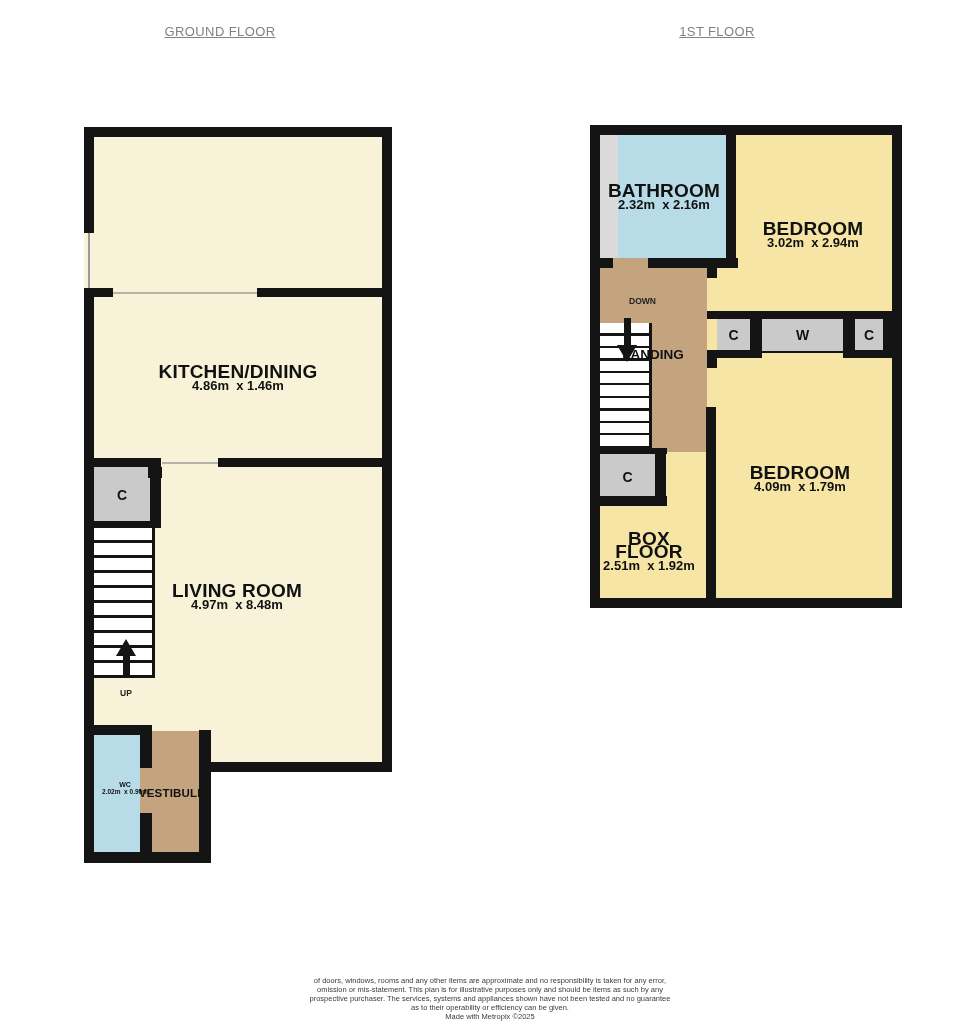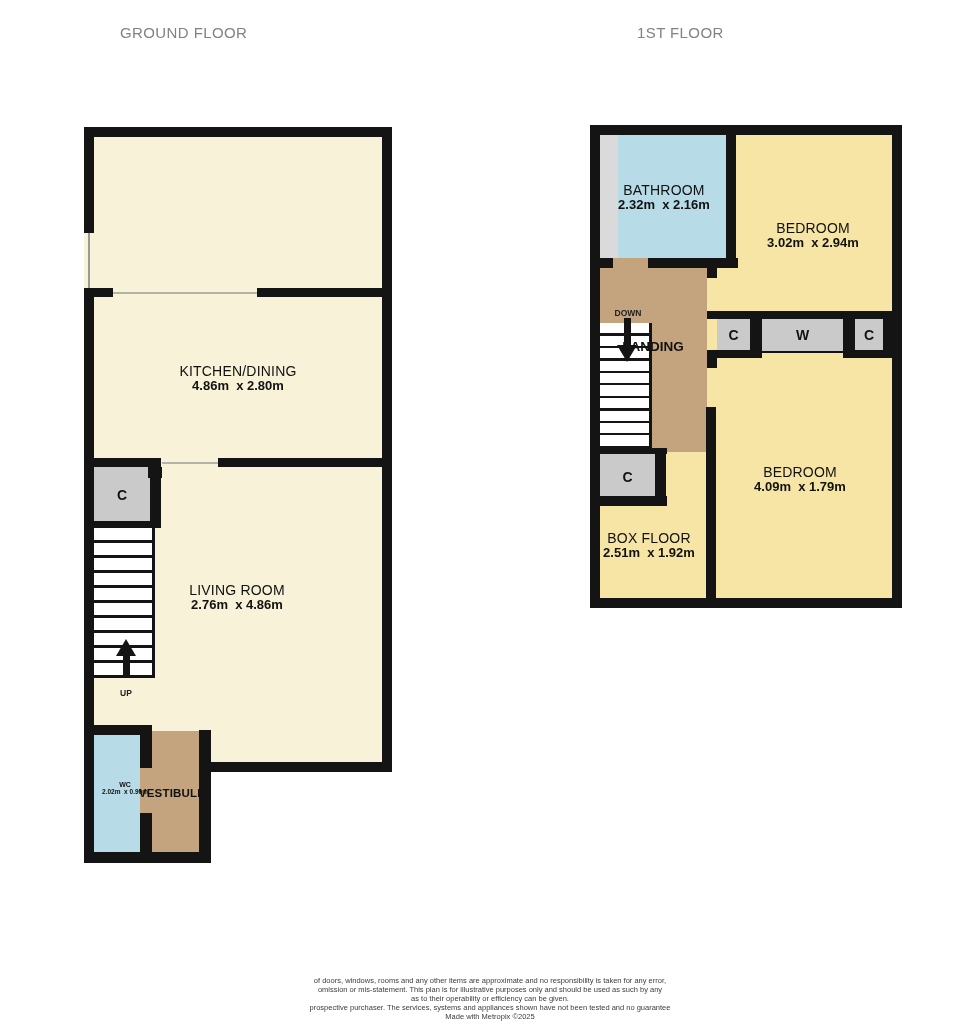--- a/index.html
+++ b/index.html
@@ -2,22 +2,22 @@
 <html style="--wall: #141414; --cream: #f8f2d8; --yellow: #f6e5a4; --blue: #b7dbe7; --tan: #c4a47f; --closet: #cacaca; --strip: #dadada;"><head>
 <meta charset="utf-8">
 <style>
   html,body{margin:0;padding:0;background:#fff;}
   #canvas{position:relative;width:980px;height:1026px;background:#fff;overflow:hidden;
           font-family:"Liberation Sans",sans-serif;}
   .fill{position:absolute;z-index:1;}
   .thinline{position:absolute;z-index:2;}
   .lbl{position:absolute;z-index:4;text-align:center;color:#111;}
   .wall{position:absolute;background:var(--wall);z-index:5;}
-  .floor-title{position:absolute;z-index:4;text-align:left;font-size:15px;color:#828282;letter-spacing:.4px;}
-  .room-label .nm{font-weight:400;font-size:14px;letter-spacing:.2px;line-height:13px;}
+  .floor-title{position:absolute;z-index:4;text-align:center;font-size:13px;color:#828282;letter-spacing:.4px;text-decoration:underline;}
+  .room-label .nm{font-weight:700;font-size:19px;letter-spacing:.2px;line-height:13px;}
   .room-label .dm{font-weight:700;font-size:13px;white-space:pre;line-height:13px;margin-top:1px;}
   .closet-lbl{font-weight:700;font-size:14px;}
   .tiny-lbl{font-weight:700;font-size:8.5px;color:#222;}
   .wc-lbl .nm{font-weight:700;font-size:7px;line-height:7px;}
   .wc-lbl .dm{font-weight:700;font-size:6.5px;line-height:7px;white-space:pre;}
   .vest-lbl{font-weight:700;font-size:11.5px;letter-spacing:.2px;}
   .landing-lbl{font-weight:700;font-size:13.5px;}
   .stairs{position:absolute;z-index:2;background:#fff;
           background-image:repeating-linear-gradient(to bottom,transparent 0,transparent 12.5px,#141414 12.5px,#141414 15px);
           border-right:3px solid #141414;}
@@ -79,25 +79,25 @@
   <div class="wall" style="left:93px;top:521px;width:68px;height:7px;"></div>
 
   <div class="wall" style="left:84px;top:725px;width:68px;height:10px;"></div>
   <div class="wall" style="left:140px;top:730px;width:12px;height:38px;"></div>
   <div class="wall" style="left:140px;top:813px;width:12px;height:39px;"></div>
   <div class="wall" style="left:199px;top:730px;width:12px;height:133px;"></div>
   <div class="wall" style="left:84px;top:852px;width:127px;height:11px;"></div>
 
   <div class="lbl room-label" style="left:138px;top:365px;width:200px;">
     <div class="nm">KITCHEN/DINING</div>
-    <div class="dm">4.86m  x 2.80m</div>
+    <div class="dm">4.86m  x 1.46m</div>
   </div>
   <div class="lbl room-label" style="left:137px;top:584px;width:200px;">
     <div class="nm">LIVING ROOM</div>
-    <div class="dm">2.76m  x 4.86m</div>
+    <div class="dm">4.97m  x 8.48m</div>
   </div>
   <div class="lbl closet-lbl" style="left:94px;top:487px;width:56px;">C</div>
   <div class="lbl wc-lbl" style="left:93px;top:781px;width:64px;">
     <div class="nm">WC</div>
     <div class="dm">2.02m  x 0.90m</div>
   </div>
   <div class="lbl vest-lbl" style="left:127px;top:787px;width:90px;">VESTIBULE</div>
 
   <div class="fill" style="left:600px;top:135px;width:292px;height:463px;background:var(--yellow);"></div>
   <div class="fill" style="left:600px;top:135px;width:18px;height:123px;background:var(--strip);"></div>
@@ -105,21 +105,21 @@
   <div class="fill" style="left:600px;top:268px;width:107px;height:184px;background:var(--tan);"></div>
   <div class="fill" style="left:613px;top:258px;width:35px;height:10px;background:var(--tan);"></div>
   <div class="fill" style="left:717px;top:319px;width:33px;height:33px;background:var(--closet);"></div>
   <div class="fill" style="left:762px;top:319px;width:81px;height:33px;background:var(--closet);"></div>
   <div class="fill" style="left:855px;top:319px;width:28px;height:33px;background:var(--closet);"></div>
   <div class="fill" style="left:600px;top:454px;width:55px;height:42px;background:var(--closet);"></div>
 
   <div class="stairs s1" style="left:600px;top:323px;width:49px;height:125px;"></div>
   <div class="arrow-stem" style="left:624px;top:318px;width:7px;height:27px;"></div>
   <div class="arrow-head-down" style="left:617px;top:345px;"></div>
-  <div class="lbl tiny-lbl" style="left:600px;top:308px;width:56px;">DOWN</div>
+  <div class="lbl tiny-lbl" style="left:600px;top:296px;width:56px;text-align:right;">DOWN</div>
 
   <div class="thinline" style="left:762px;top:351px;width:81px;height:2px;background:#141414;z-index:5;"></div>
 
   <div class="wall" style="left:590px;top:125px;width:312px;height:10px;"></div>
   <div class="wall" style="left:590px;top:125px;width:10px;height:483px;"></div>
   <div class="wall" style="left:892px;top:125px;width:10px;height:483px;"></div>
   <div class="wall" style="left:590px;top:598px;width:312px;height:10px;"></div>
 
   <div class="wall" style="left:726px;top:135px;width:10px;height:133px;"></div>
   <div class="wall" style="left:590px;top:258px;width:23px;height:10px;"></div>
@@ -149,27 +149,27 @@
     <div class="dm">3.02m  x 2.94m</div>
   </div>
   <div class="lbl room-label" style="left:720px;top:466px;width:160px;">
     <div class="nm">BEDROOM</div>
     <div class="dm">4.09m  x 1.79m</div>
   </div>
   <div class="lbl room-label" style="left:593px;top:532px;width:112px;">
     <div class="nm">BOX FLOOR</div>
     <div class="dm">2.51m  x 1.92m</div>
   </div>
-  <div class="lbl landing-lbl" style="left:613px;top:339px;width:80px;">LANDING</div>
+  <div class="lbl landing-lbl" style="left:613px;top:347px;width:80px;">LANDING</div>
   <div class="lbl closet-lbl" style="left:717px;top:327px;width:33px;">C</div>
   <div class="lbl closet-lbl" style="left:762px;top:327px;width:81px;">W</div>
   <div class="lbl closet-lbl" style="left:855px;top:327px;width:28px;">C</div>
   <div class="lbl closet-lbl" style="left:600px;top:469px;width:55px;">C</div>
 
   <div class="footer" style="left:140px;top:976px;width:700px;">
     <div>of doors, windows, rooms and any other items are approximate and no responsibility is taken for any error,</div>
-    <div>omission or mis-statement. This plan is for illustrative purposes only and should be used as such by any</div>
+    <div>omission or mis-statement. This plan is for illustrative purposes only and should be items as such by any</div>
+    <div>prospective purchaser. The services, systems and appliances shown have not been tested and no guarantee</div>
     <div>as to their operability or efficiency can be given.</div>
-    <div>prospective purchaser. The services, systems and appliances shown have not been tested and no guarantee</div>
     <div>Made with Metropix ©2025</div>
   </div>
 
 </div>
 
 </body></html>

